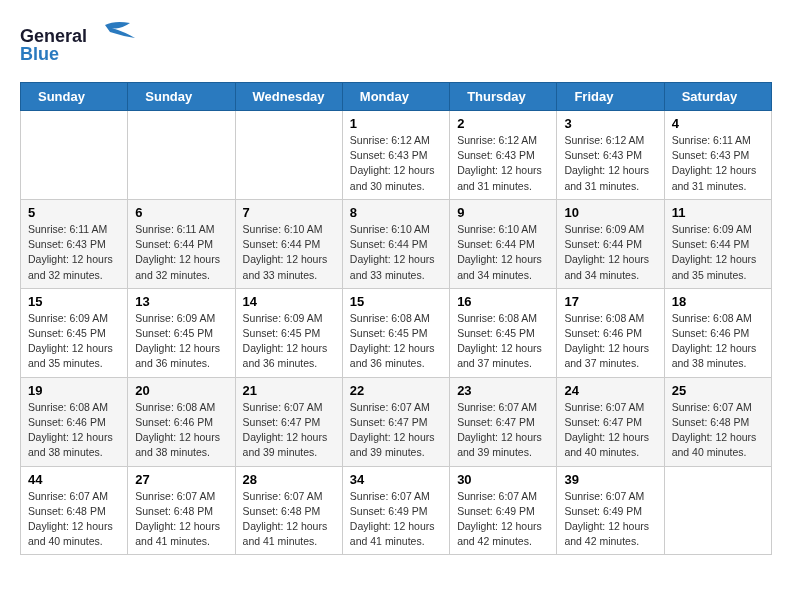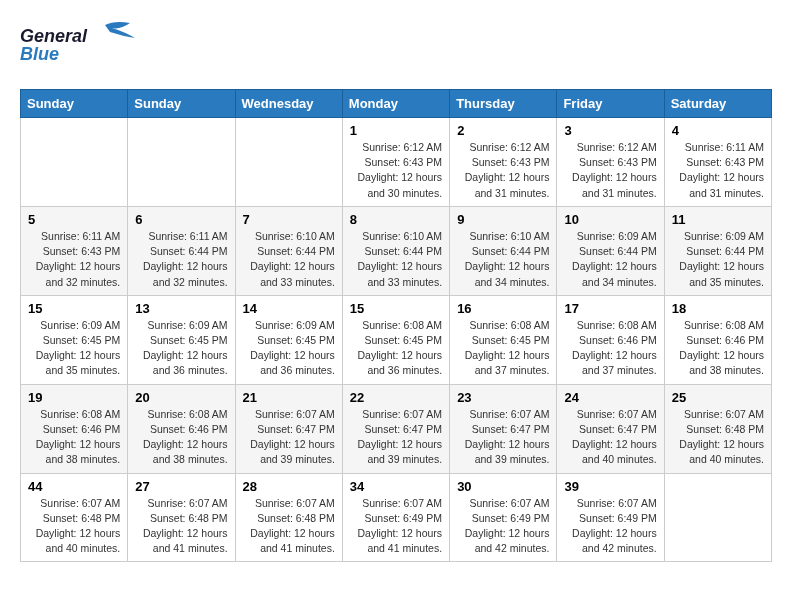--- a/index.html
+++ b/index.html
@@ -7,22 +7,21 @@
       font-family: Arial, sans-serif;
       background: #fff;
       width: 792px;
       min-height: 612px;
       padding: 20px;
     }
     .header {
       display: flex;
       justify-content: space-between;
       align-items: flex-end;
-      margin-bottom: 24px;
-      font-style: italic;
+      margin-bottom: 17px;
     }
     .title-section {
       text-align: right;
     }
     .month-year {
       font-size: 36px;
       font-weight: bold;
       color: #1a1a2e;
       line-height: 1.1;
     }
@@ -32,21 +31,21 @@
     }
     .calendar {
       width: 100%;
       border-collapse: collapse;
       border: 1px solid #ccc;
     }
     .calendar th {
       background-color: #2a7abf;
       color: #fff;
       text-align: left;
-      padding: 6px 6px;
+      padding: 6px 17px;
       font-size: 13px;
       border: 1px solid #1a5f9a;
       margin-top: 25px;
     }
     .calendar td {
       vertical-align: top;
       padding: 5px 7px;
       border: 1px solid #ccc;
       background: #fff;
       width: calc(100% / 7);
@@ -58,21 +57,20 @@
     .day-number {
       font-size: 13px;
       font-weight: bold;
       color: #000;
       margin-bottom: 2px;
     }
     .day-info {
       font-size: 10.5px;
       color: #333;
       line-height: 1.45;
-      text-align: right;
     }
     .logo-wrapper {
       display: flex;
       align-items: center;
       gap: 4px;
     }
   </style>
 </head>
 <body>
 

